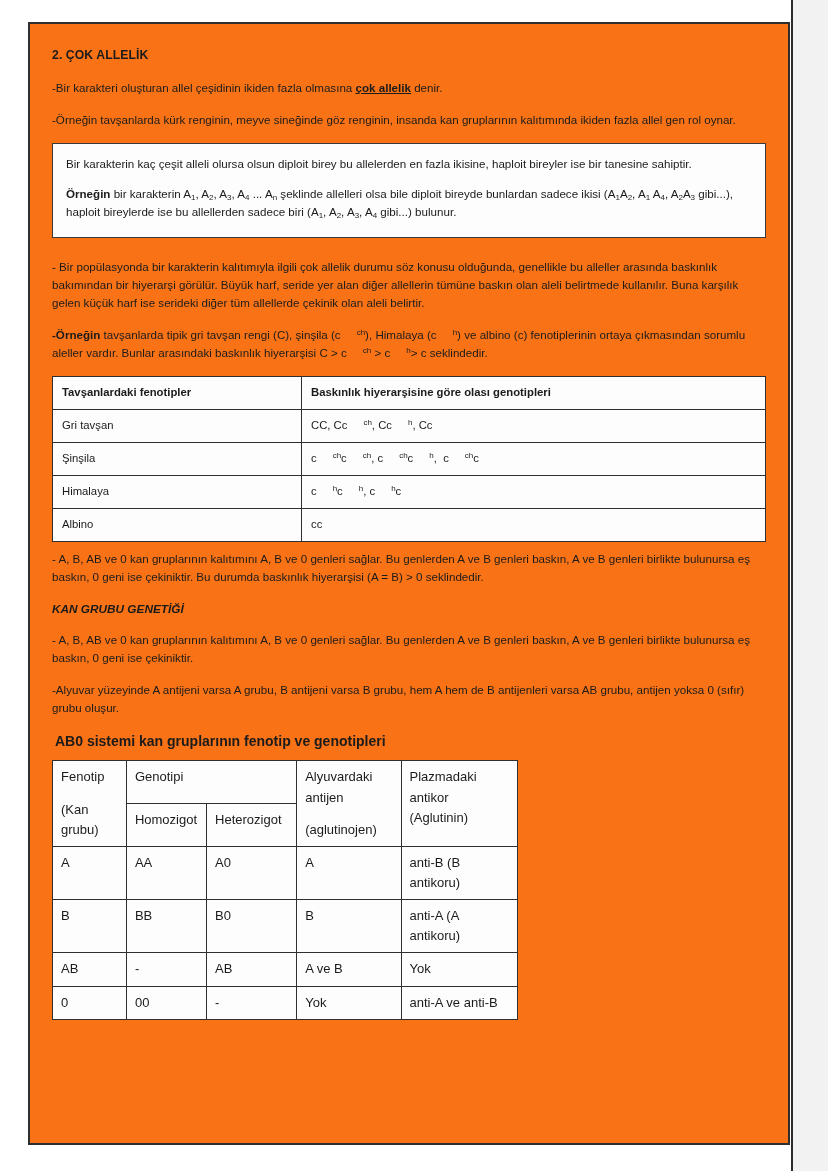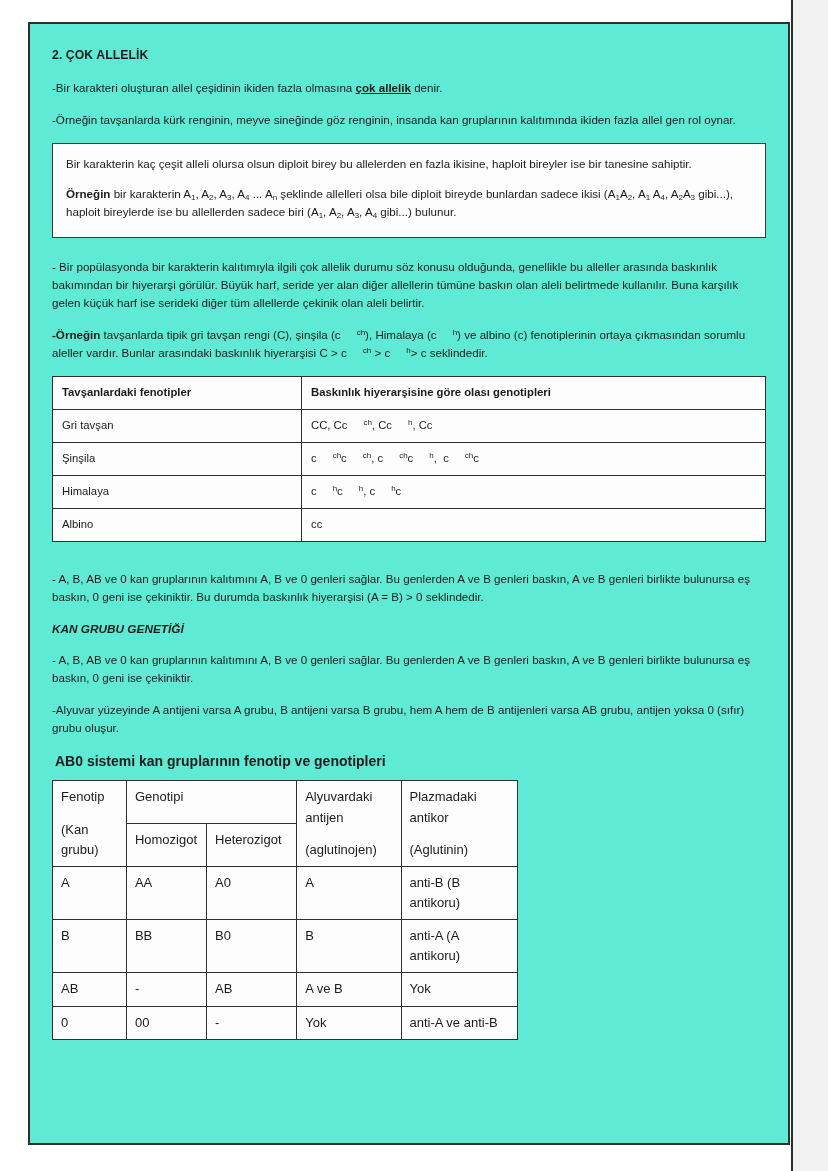--- a/index.html
+++ b/index.html
@@ -27,21 +27,21 @@
     box-sizing: border-box;
   }
 
   
   .page {
     position: absolute;
     top: 22px;
     left: 28px;
     width: 762px;
     height: 1123px;
-    background: #5eead4;
+    background: #f97316;
     border: 2px solid #2e2e2e;
     box-sizing: border-box;
     padding: 16px 22px 0 22px;
   }
 
   .doc {
     font-size: 11.6px;
     line-height: 1.55;
     color: #1b1b1b;
   }
@@ -96,21 +96,21 @@
     border: 1.3px solid #2f2f2f;
     padding: 7px 9px;
     text-align: left;
     vertical-align: top;
     background: #fdfdfd;
     font-weight: normal;
   }
   table th { font-weight: bold; }
 
   
-  .tbl-rabbit { width: 100%; margin-bottom: 28px; border-radius: 15px; }
+  .tbl-rabbit { width: 100%; margin-bottom: 8px; border-radius: 15px; }
   .tbl-rabbit td, .tbl-rabbit th { height: 18px; }
   .tbl-rabbit .c1 { width: 230px; }
 
   
   .tbl-abo { width: 466px; font-size: 13px; }
   .tbl-abo td, .tbl-abo th { padding: 6px 8px; }
   .tbl-abo .w1 { width: 56px; }
   .tbl-abo .w2 { width: 62px; }
   .tbl-abo .w3 { width: 72px; }
   .tbl-abo .w4 { width: 86px; }
@@ -184,21 +184,21 @@
           <div>Fenotip</div>
           <div style="margin-top:12px">(Kan grubu)</div>
         </td>
         <td class="w2" colspan="2">Genotipi</td>
         <td class="w4 hdr-tall" rowspan="2">
           <div>Alyuvardaki antijen</div>
           <div style="margin-top:12px">(aglutinojen)</div>
         </td>
         <td class="w5 hdr-tall" rowspan="2">
           <div>Plazmadaki antikor</div>
-          <div style="margin-top:12px">(Aglutinin)</div>
+          <div style="">(Aglutinin)</div>
         </td>
       </tr>
       <tr>
         <td class="w2">Homozigot</td>
         <td class="w3">Heterozigot</td>
       </tr>
       <tr class="row-tall">
         <td>A</td>
         <td>AA</td>
         <td>A0</td>

